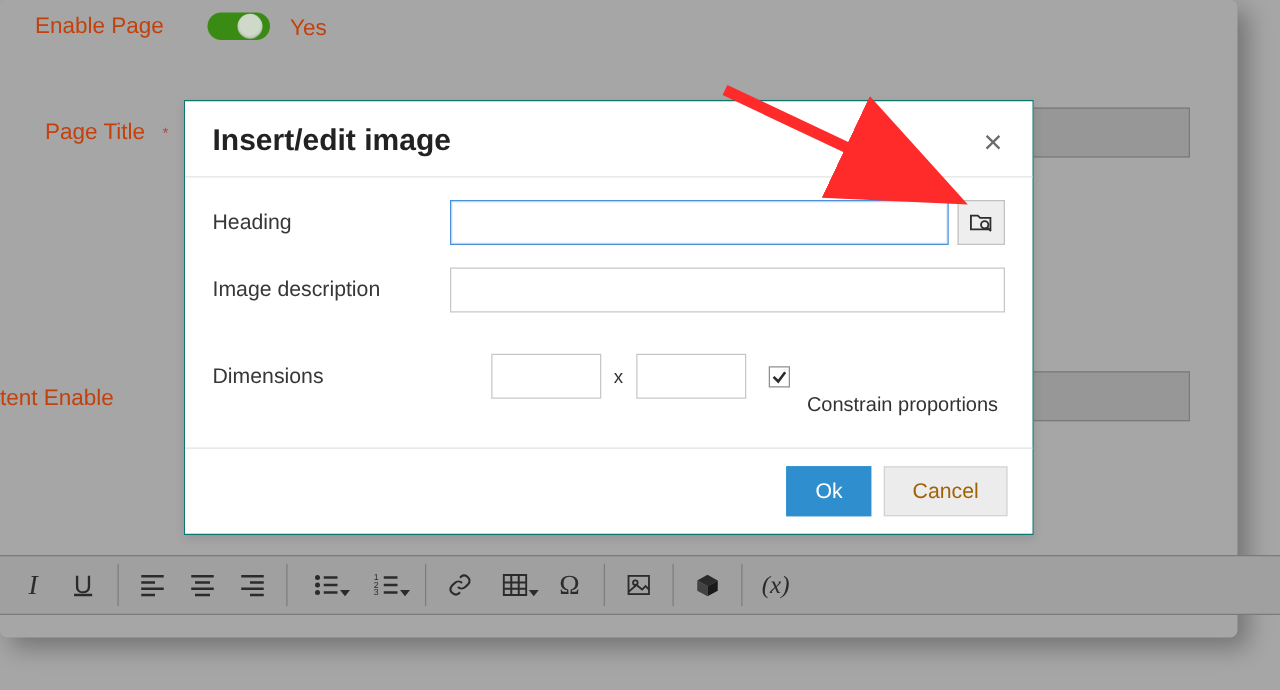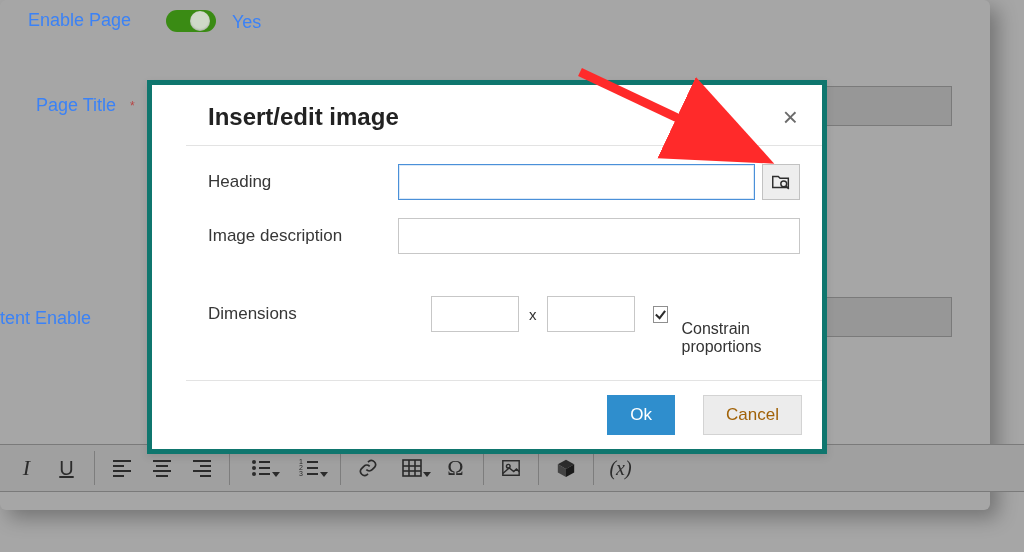--- a/index.html
+++ b/index.html
@@ -4,58 +4,58 @@
 <style>
   * { box-sizing: border-box; }
   html, body { margin:0; padding:0; width:1024px; height:552px; font-family: Arial, Helvetica, sans-serif; background:#fff; }
   .stage { position:relative; width:1024px; height:552px; overflow:hidden; }
 
   
   .dim { position:absolute; inset:0; background:#a6a6a6; }
   .card-shadow { position:absolute; left:0; top:0; width:990px; height:510px; border-radius:6px; background:#a6a6a6; box-shadow: 8px 8px 20px rgba(0,0,0,.3); }
 
   
-  .bg-row { position:absolute; color:#3b82f6; }
+  .bg-row { position:absolute; color:#c2410c; }
   .bg-label { font-size:18px; }
   .bg-input { height:40px; background:#979797; border:1px solid #7a7a7a; }
   .toggle { position:absolute; width:50px; height:22px; border-radius:11px; background:#3a8b14; }
   .toggle .knob { position:absolute; left:24px; top:1px; width:20px; height:20px; border-radius:50%; background:#cfd9c9; box-shadow:inset 0 -1px 2px rgba(0,0,0,.2); }
 
   
   .toolbar { position:absolute; left:0; right:0; top:444px; height:48px; border-top:1px solid #7a7a7a; border-bottom:1px solid #7a7a7a; background:#a0a0a0; display:flex; align-items:center; padding-left:8px; gap:2px; }
   .tb-btn { width:38px; height:38px; display:flex; align-items:center; justify-content:center; border-right:1px solid rgba(0,0,0,0); position:relative; cursor:pointer; }
   .tb-sep { width:1px; height:34px; background:#7d7d7d; margin:0 6px; }
   .tb-btn svg { width:20px; height:20px; }
   .tb-italic { font-style:italic; font-family: Georgia, serif; font-size:22px; color:#2b2b2b; }
   .tb-under { text-decoration: underline; font-size:20px; color:#2b2b2b; }
   .tb-omega { font-size:22px; font-family: Georgia, serif; color:#2b2b2b; }
   .tb-var { font-style:italic; font-family: Georgia, serif; font-size:20px; color:#2b2b2b; }
   .caret { width:0;height:0;border-left:4px solid transparent;border-right:4px solid transparent;border-top:5px solid #2b2b2b; position:absolute; right:3px; bottom:10px; }
 
   
-  .modal { position:absolute; left:147px; top:80px; width:680px; background:#fff; border:5px solid #0f766e; box-shadow:0 3px 8px rgba(0,0,0,.1);padding-left:34px; }
+  .modal { position:absolute; left:147px; top:80px; width:680px; background:#fff; border:1px solid #0f766e; box-shadow:0 3px 8px rgba(0,0,0,.1); }
   .modal-head { display:flex; align-items:center; justify-content:space-between; padding:18px 20px 14px 22px; border-bottom:1px solid #e3e3e3; }
   .modal-title { font-size:24px; font-weight:bold; color:#222; }
   .modal-close { color:#6b6b6b; font-size:26px; line-height:1; cursor:pointer; padding:0 4px; }
   .modal-body { padding:18px 22px 14px 22px; }
   .field { display:flex; align-items:center; margin-bottom:18px; }
   .field:last-child { margin-bottom:10px;gap:33px; }
   .field-label { width:190px; font-size:17px; color:#373737; }
   .field-controls { flex:1; display:flex; align-items:center; gap:8px; }
   .txt { height:36px; border:1px solid #c7c7c7; padding:6px 8px; font-size:15px; }
   .txt.focus { border:1px solid #4a90d9; box-shadow:0 0 0 1px rgba(74,144,217,.2) inset; }
   .src-input { flex:1; }
   .browse-btn { width:38px; height:36px; border:1px solid #c2c2c2; background:#eeeeee; display:flex; align-items:center; justify-content:center; cursor:pointer; margin-left:-1px; }
   .dim-input { width:88px; }
   .x { font-size:15px; color:#333; padding:0 2px; }
   .check { width:17px; height:17px; border:1px solid #8f8f8f; background:#fff; display:flex; align-items:center; justify-content:center; margin-left:10px; }
   .check svg { width:13px; height:13px; }
   .check-label { font-size:16px; color:#333; margin-left:6px;margin-top:48px; }
 
-  .modal-foot { border-top:1px solid #e3e3e3; padding:14px 20px; display:flex; justify-content:flex-end; gap:28px; }
+  .modal-foot { border-top:1px solid #e3e3e3; padding:14px 20px; display:flex; justify-content:flex-end; gap:10px; }
   .btn { height:40px; padding:0 22px; font-size:17px; border:1px solid; cursor:pointer; display:flex; align-items:center; }
   .btn-primary { background:#2f8ecd; color:#fff; border-color:#2f8ecd; }
   .btn-secondary { background:#ececec; color:#a16207; border-color:#d3d3d3;text-align:right; }
 
   
   .arrow { position:absolute; pointer-events:none; }
 </style>
 </head>
 <body>
 

